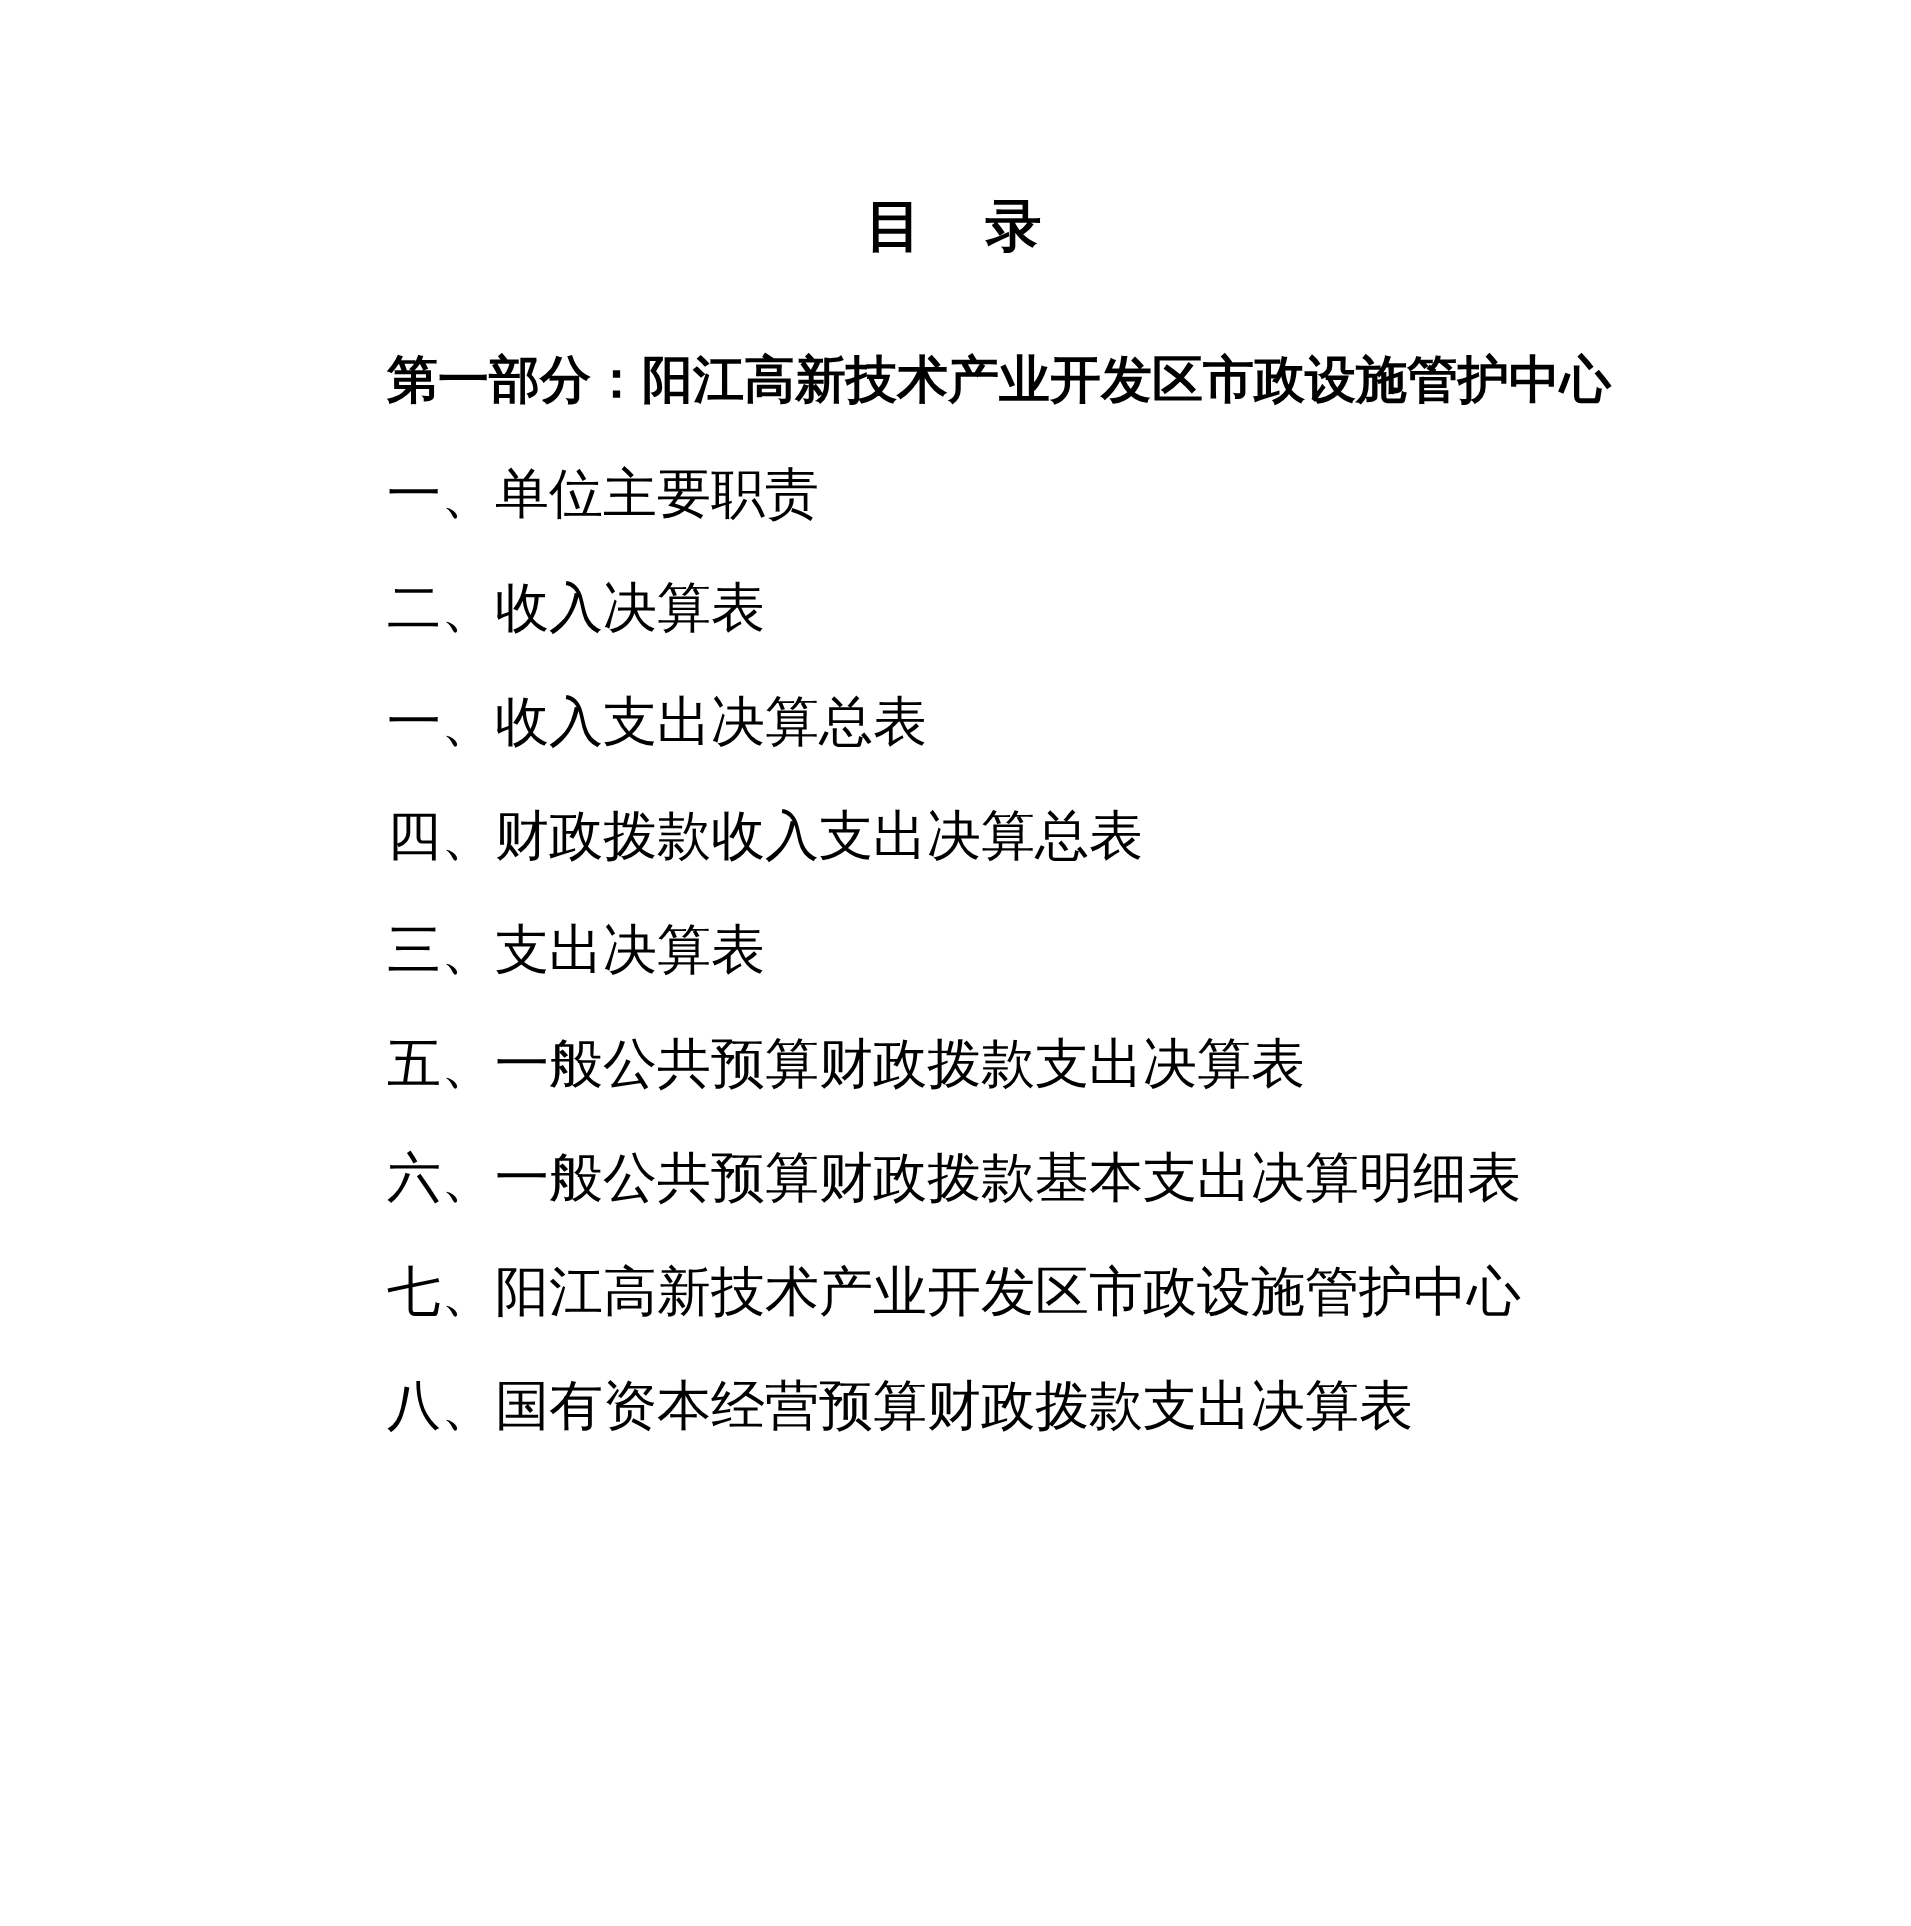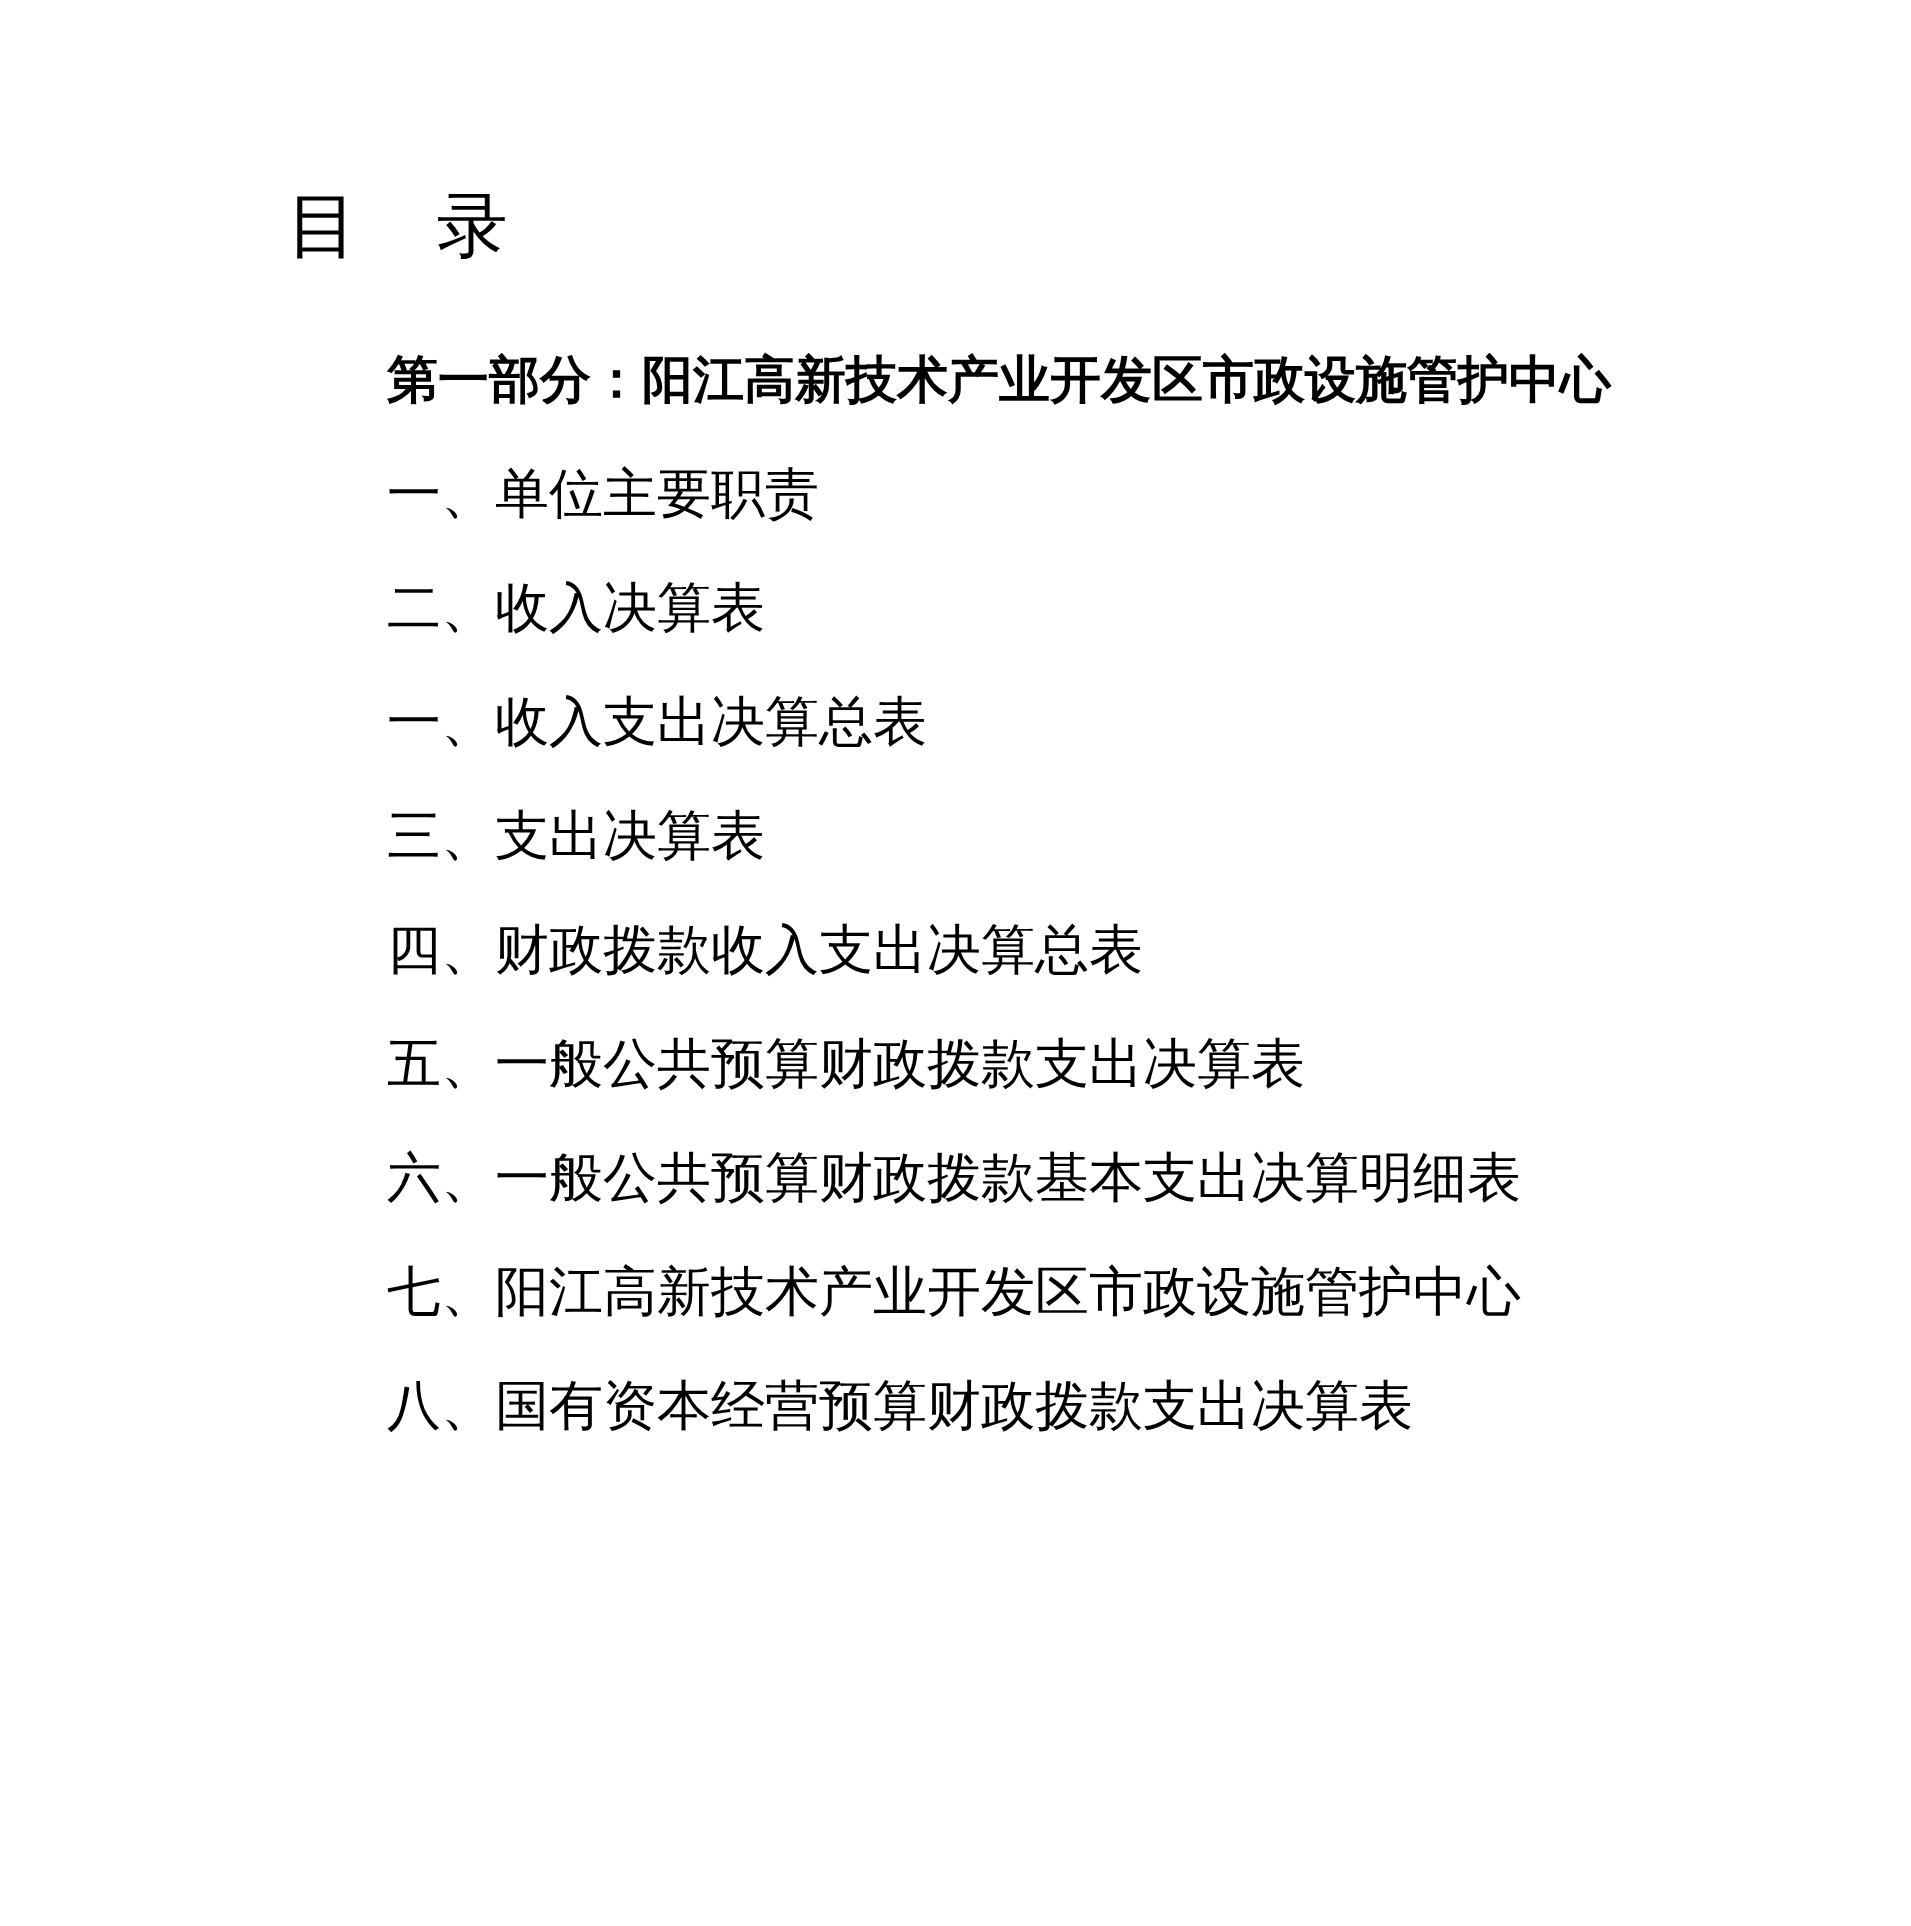--- a/index.html
+++ b/index.html
@@ -13,24 +13,24 @@
     height: 2703px;
     background: #ffffff;
     color: #000000;
     box-sizing: border-box;
     padding: 187px 287px 0 287px;
     font-family: "Liberation Serif", serif;
     overflow: hidden;
   }
   .doc-title {
     font-family: "Liberation Sans", sans-serif;
-    font-weight: normal;
-    font-size: 71px;
+    font-weight: bold;
+    font-size: 56px;
     line-height: 77px;
-    text-align: left;
+    text-align: center;
     letter-spacing: 3.9px;
     margin: 0 0 87px 0;
     white-space: pre;
   }
   .toc-heading {
     font-family: Liberation Serif, serif;
     font-weight: bold;
     font-size: 51px;
     line-height: 58px;
     margin: 0 0 56px 0;
@@ -60,21 +60,21 @@
 
   <div class="toc-heading">
     <div class="hline1">第一部分：阳江高新技术产业开发区市政设施管护中心</div>
   </div>
 
   <div class="toc-item">一、单位主要职责</div>
   <div class="toc-item">二、收入决算表</div>
 
 
   <div class="toc-item">一、收入支出决算总表</div>
+  <div class="toc-item">四、财政拨款收入支出决算总表</div>
   <div class="toc-item">三、支出决算表</div>
-  <div class="toc-item">四、财政拨款收入支出决算总表</div>
   <div class="toc-item">五、一般公共预算财政拨款支出决算表</div>
   <div class="toc-item">六、一般公共预算财政拨款基本支出决算明细表</div>
   <div class="toc-item">七、阳江高新技术产业开发区市政设施管护中心</div>
   <div class="toc-item">八、国有资本经营预算财政拨款支出决算表</div>
 
 </div>
 
 
 </body></html>

